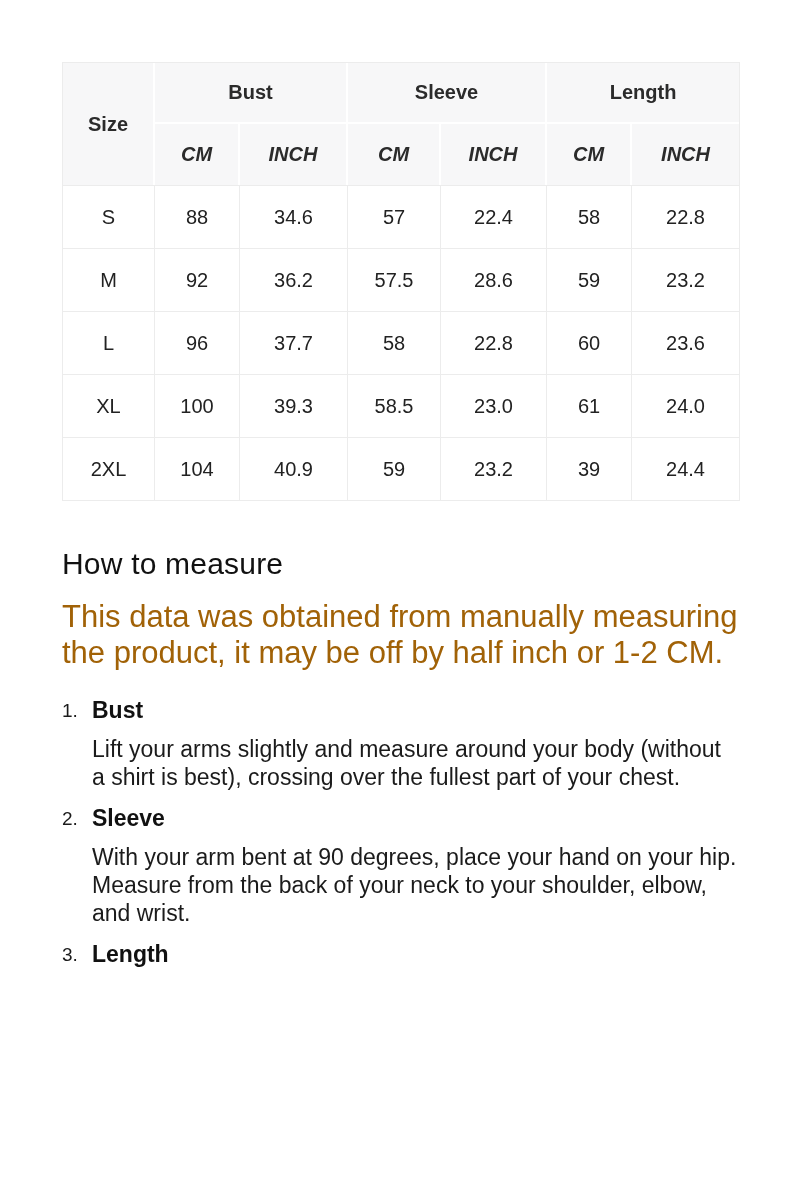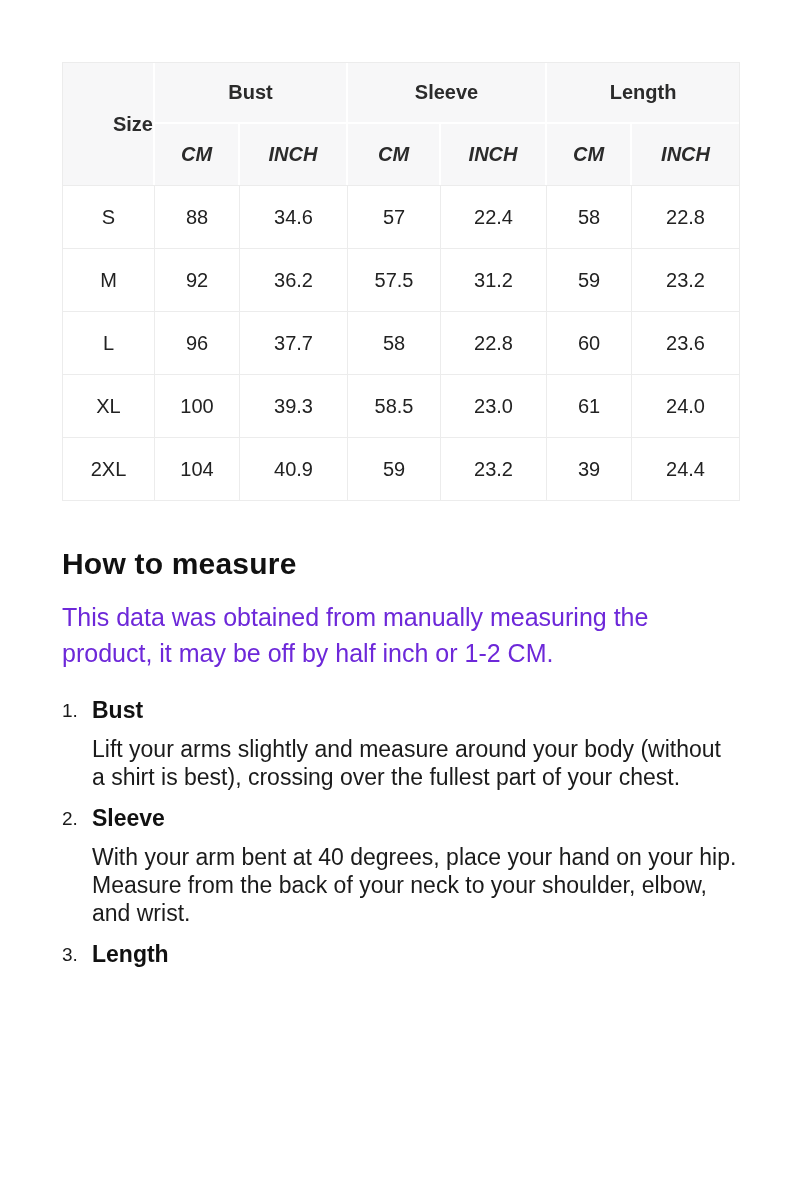--- a/index.html
+++ b/index.html
@@ -24,40 +24,40 @@
     text-align: center;
     vertical-align: middle;
     font-size: 20px;
   }
   .size-table thead th {
     background: #f7f7f8;
     font-weight: bold;
     color: #2b2b2b;
   }
   th.group-head { height: 60px; border-bottom: 2px solid #ffffff; }
-  th.size-head  { height: 122px; text-align: right; }
+  th.size-head  { height: 122px; }
   th.unit-head  { height: 60px; font-style: italic; }
   .size-table thead th:not(:last-child) { border-right: 2px solid #ffffff; }
   .size-table tbody td { height: 63px; border-top: 1px solid #ececec; background: #ffffff; }
   .size-table tbody td:not(:last-child) { border-right: 1px solid #ececec; }
   .size-table tbody td.row-size { font-size: 20px; }
 
   
   .htm-heading {
     margin-top: 46px;
     font-size: 30px;
-    font-weight: bold;
+    font-weight: normal;
     color: #111111;
     letter-spacing: 0.2px;
   }
   .htm-intro {
     margin-top: 18px;
-    font-size: 25px;
+    font-size: 31px;
     line-height: 36px;
-    color: #6d28d9;
+    color: #a16207;
   }
   .steps { margin-top: 26px; }
   .step { display: flex; margin-bottom: 14px; }
   .step-number {
     width: 30px;
     flex: 0 0 30px;
     font-size: 19px;
     color: #1b1b1b;
     padding-top: 3px;
   }
@@ -113,21 +113,21 @@
         <td>57</td>
         <td>22.4</td>
         <td>58</td>
         <td>22.8</td>
       </tr>
       <tr>
         <td class="row-size">M</td>
         <td>92</td>
         <td>36.2</td>
         <td>57.5</td>
-        <td>31.2</td>
+        <td>28.6</td>
         <td>59</td>
         <td>23.2</td>
       </tr>
       <tr>
         <td class="row-size">L</td>
         <td>96</td>
         <td>37.7</td>
         <td>58</td>
         <td>22.8</td>
         <td>60</td>
@@ -165,21 +165,21 @@
       <div class="step-body">
         <div class="step-title">Bust</div>
         <div class="step-desc">Lift your arms slightly and measure around your body (without a shirt is best), crossing over the fullest part of your chest.</div>
       </div>
     </div>
 
     <div class="step">
       <div class="step-number">2.</div>
       <div class="step-body">
         <div class="step-title">Sleeve</div>
-        <div class="step-desc">With your arm bent at 40 degrees, place your hand on your hip. Measure from the back of your neck to your shoulder, elbow, and wrist.</div>
+        <div class="step-desc">With your arm bent at 90 degrees, place your hand on your hip. Measure from the back of your neck to your shoulder, elbow, and wrist.</div>
       </div>
     </div>
 
     <div class="step">
       <div class="step-number">3.</div>
       <div class="step-body">
         <div class="step-title">Length</div>
       </div>
     </div>
 

